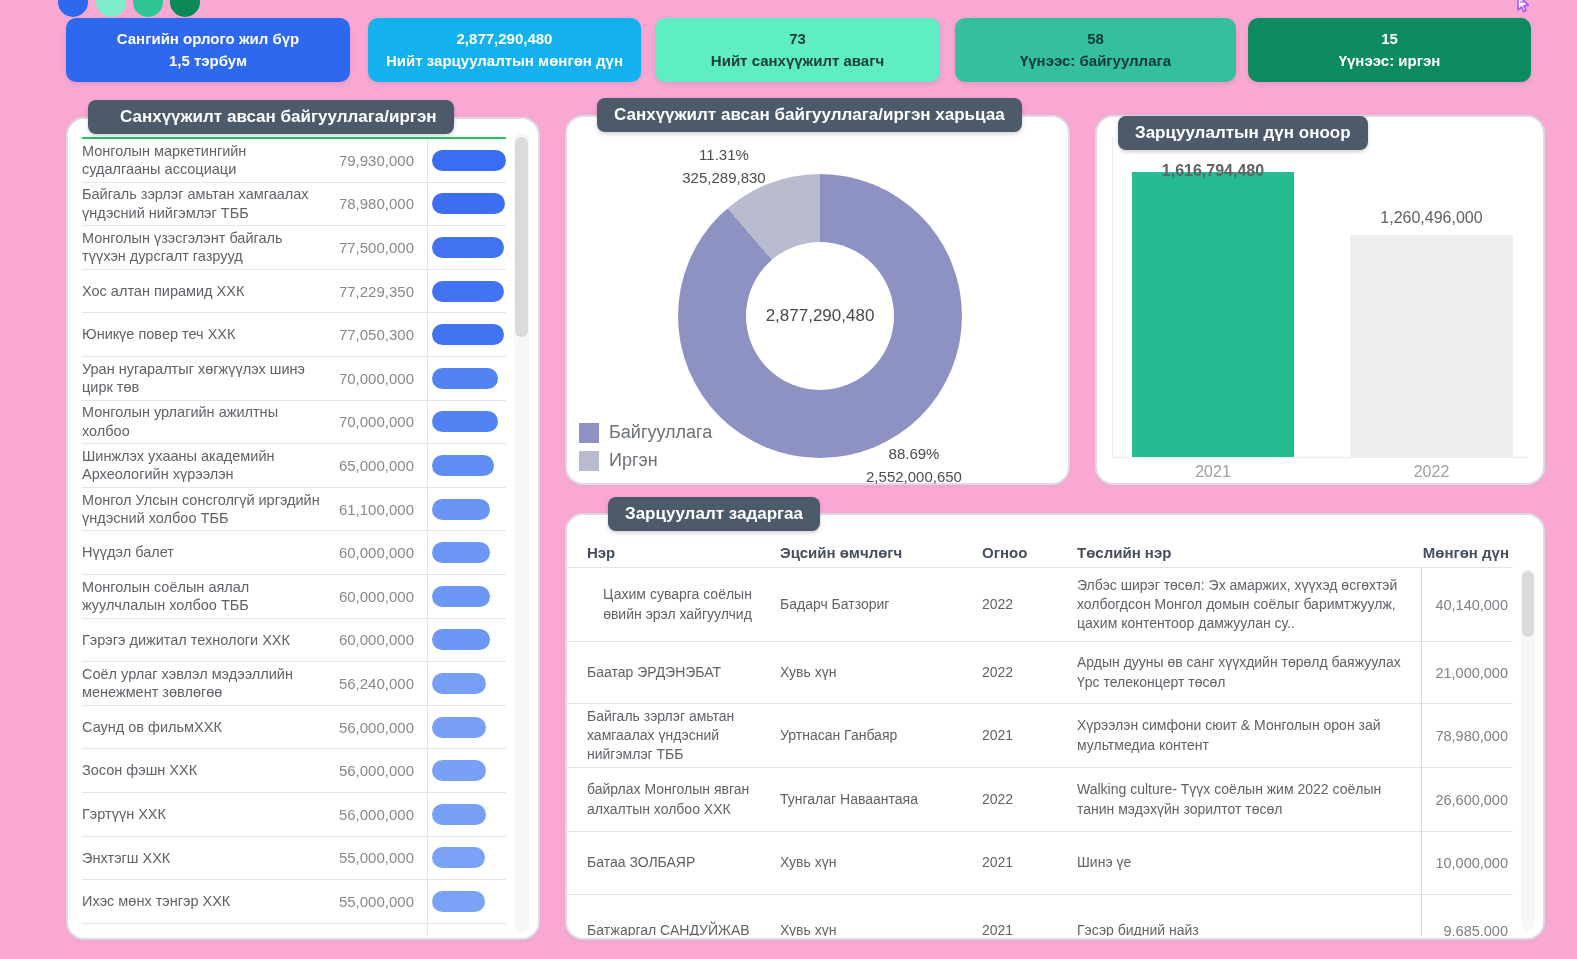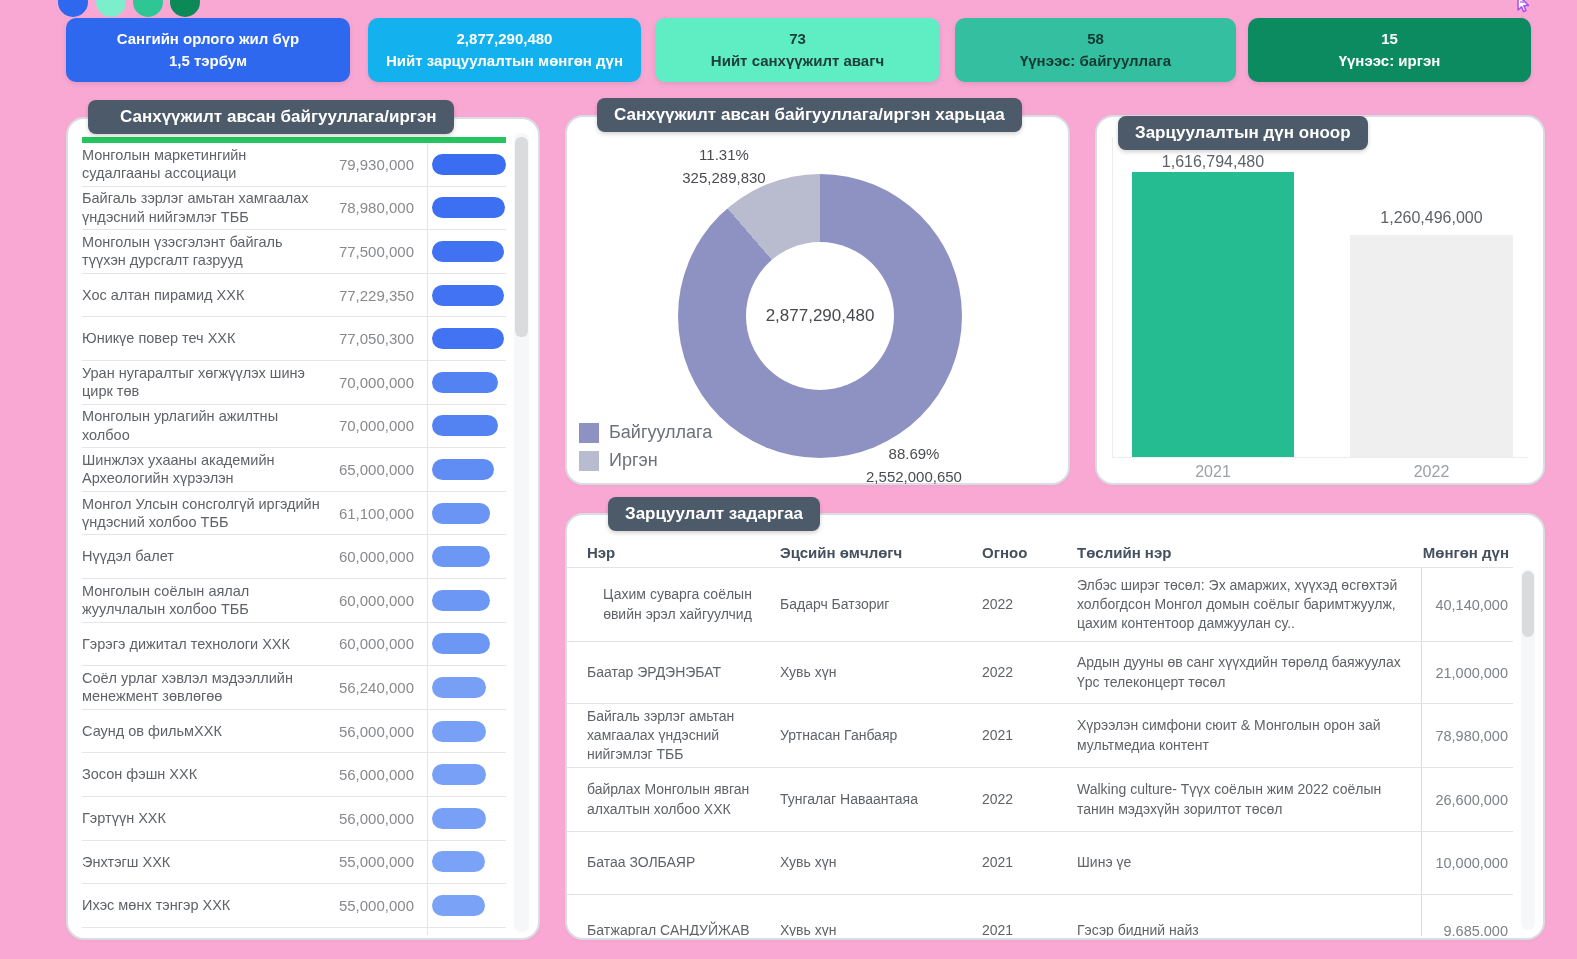--- a/index.html
+++ b/index.html
@@ -16,21 +16,21 @@
        line-height:1.5;box-shadow:0 2px 5px rgba(0,0,0,.10);cursor:pointer;}
 
   
   .panel{position:absolute;background:#fff;border:2px solid #d9dce1;border-radius:18px;box-sizing:border-box;
          box-shadow:0 1px 3px rgba(0,0,0,.04);}
   .pill{position:absolute;z-index:6;background:#4d5a69;color:#fff;font-size:17px;font-weight:700;
         border-radius:8px;height:34px;display:inline-flex;align-items:center;padding:0 17px;
         box-shadow:0 2px 4px rgba(0,0,0,.18);white-space:nowrap;}
 
   
-  .flist{position:absolute;left:14px;top:18px;right:32px;bottom:3px;overflow:hidden;border-top:6px solid #22c55e;}
+  .flist{position:absolute;left:14px;top:18px;right:32px;bottom:3px;overflow:hidden;border-top:2px solid #22c55e;}
   .frow{display:flex;align-items:center;height:43.6px;border-bottom:1px solid #e4e5e7;box-sizing:border-box;cursor:pointer;}
   .fname{flex:1;font-size:14.5px;color:#5f6368;line-height:1.28;padding-right:6px;}
   .famount{width:95px;text-align:right;font-size:15px;color:#87898c;padding-right:13px;box-sizing:border-box;}
   .fbarcell{width:78px;align-self:stretch;border-left:1px solid #e4e5e7;display:flex;align-items:center;}
   .fbar{height:21px;border-radius:11px;margin-left:4px;}
 
   
   .vscroll{position:absolute;background:#f6f7f8;border-radius:7px;}
   .vthumb{position:absolute;left:1px;right:1px;background:#d9dbdd;border-radius:6px;cursor:pointer;}
 
@@ -265,21 +265,21 @@
     <div class="legend-item" style="left:12px;top:333px;">
       <span class="legend-sw" id="sw1" style="background: rgb(185, 187, 206);"></span>
       <span>Иргэн</span>
     </div>
   </div>
 
   <div class="pill" style="left:1118px;top:116px;">Зарцуулалтын дүн оноор</div>
   <div class="panel" style="left:1095px;top:115px;width:450px;height:370px;">
     <div class="yplot" id="yplot">
         <div class="ybar" style="left: 19px; width: 162px; height: 285px; background: rgb(37, 188, 146);"></div>
-        <div class="ybarlabel" style="left: -10px; bottom: 286px;">1,616,794,480</div>
+        <div class="ybarlabel" style="left: -10px; bottom: 277px; font-weight: bold;">1,616,794,480</div>
         <div class="yxlabel" style="left: -10px;">2021</div>
         <div class="ybar" style="left: 237px; width: 163px; height: 222px; background: rgb(239, 239, 239);"></div>
         <div class="ybarlabel" style="left: 208.5px; bottom: 230px;">1,260,496,000</div>
         <div class="yxlabel" style="left: 208.5px;">2022</div>
       </div>
   </div>
 
   <div class="pill" style="left:608px;top:497px;">Зарцуулалт задаргаа</div>
   <div class="panel" style="left:565px;top:513px;width:980px;height:427px;">
     <div class="thead">

